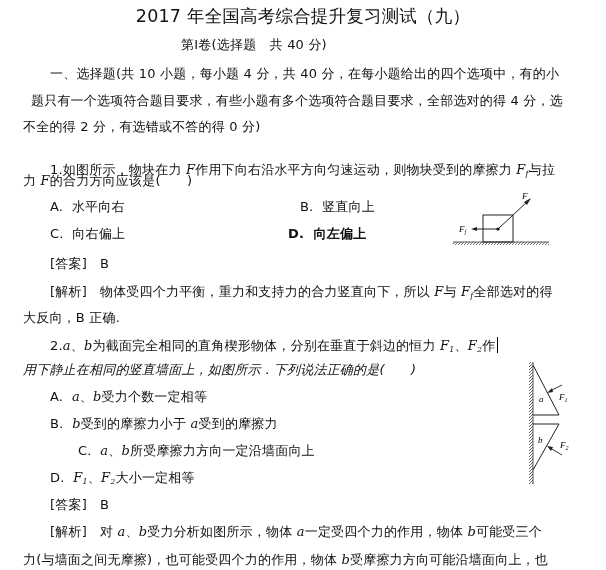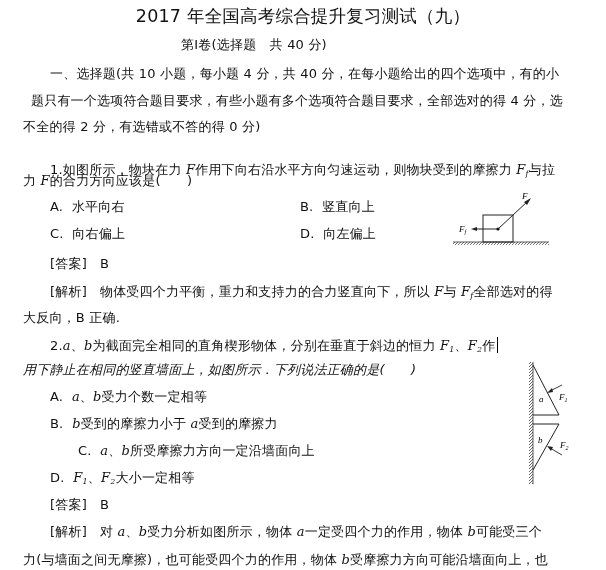--- a/index.html
+++ b/index.html
@@ -39,21 +39,21 @@
 
 <div class="line" style="left:50px; top:198px;">
   <span>A.</span>&nbsp;&nbsp;<span>水平向右</span>
 </div>
 <div class="line" style="left:300px; top:198px;">
   <span>B.</span>&nbsp;&nbsp;<span>竖直向上</span>
 </div>
 <div class="line" style="left:50px; top:225px;">
   <span>C.</span>&nbsp;&nbsp;<span>向右偏上</span>
 </div>
-<div class="line" style="left:300px; top:225px;">
+<div class="line" style="left:288px; top:225px;font-weight:bold;">
   <span>D.</span>&nbsp;&nbsp;<span>向左偏上</span>
 </div>
 
 <svg style="left:450px; top:190px;" width="110" height="60" viewBox="0 0 110 60">
   <defs>
     <pattern id="hatch1" width="3" height="3" patternUnits="userSpaceOnUse">
       <path d="M0,3 L3,0" stroke="#555" stroke-width="0.8"></path>
     </pattern>
   </defs>
   <rect x="3" y="52" width="96" height="3" fill="url(#hatch1)"></rect>

